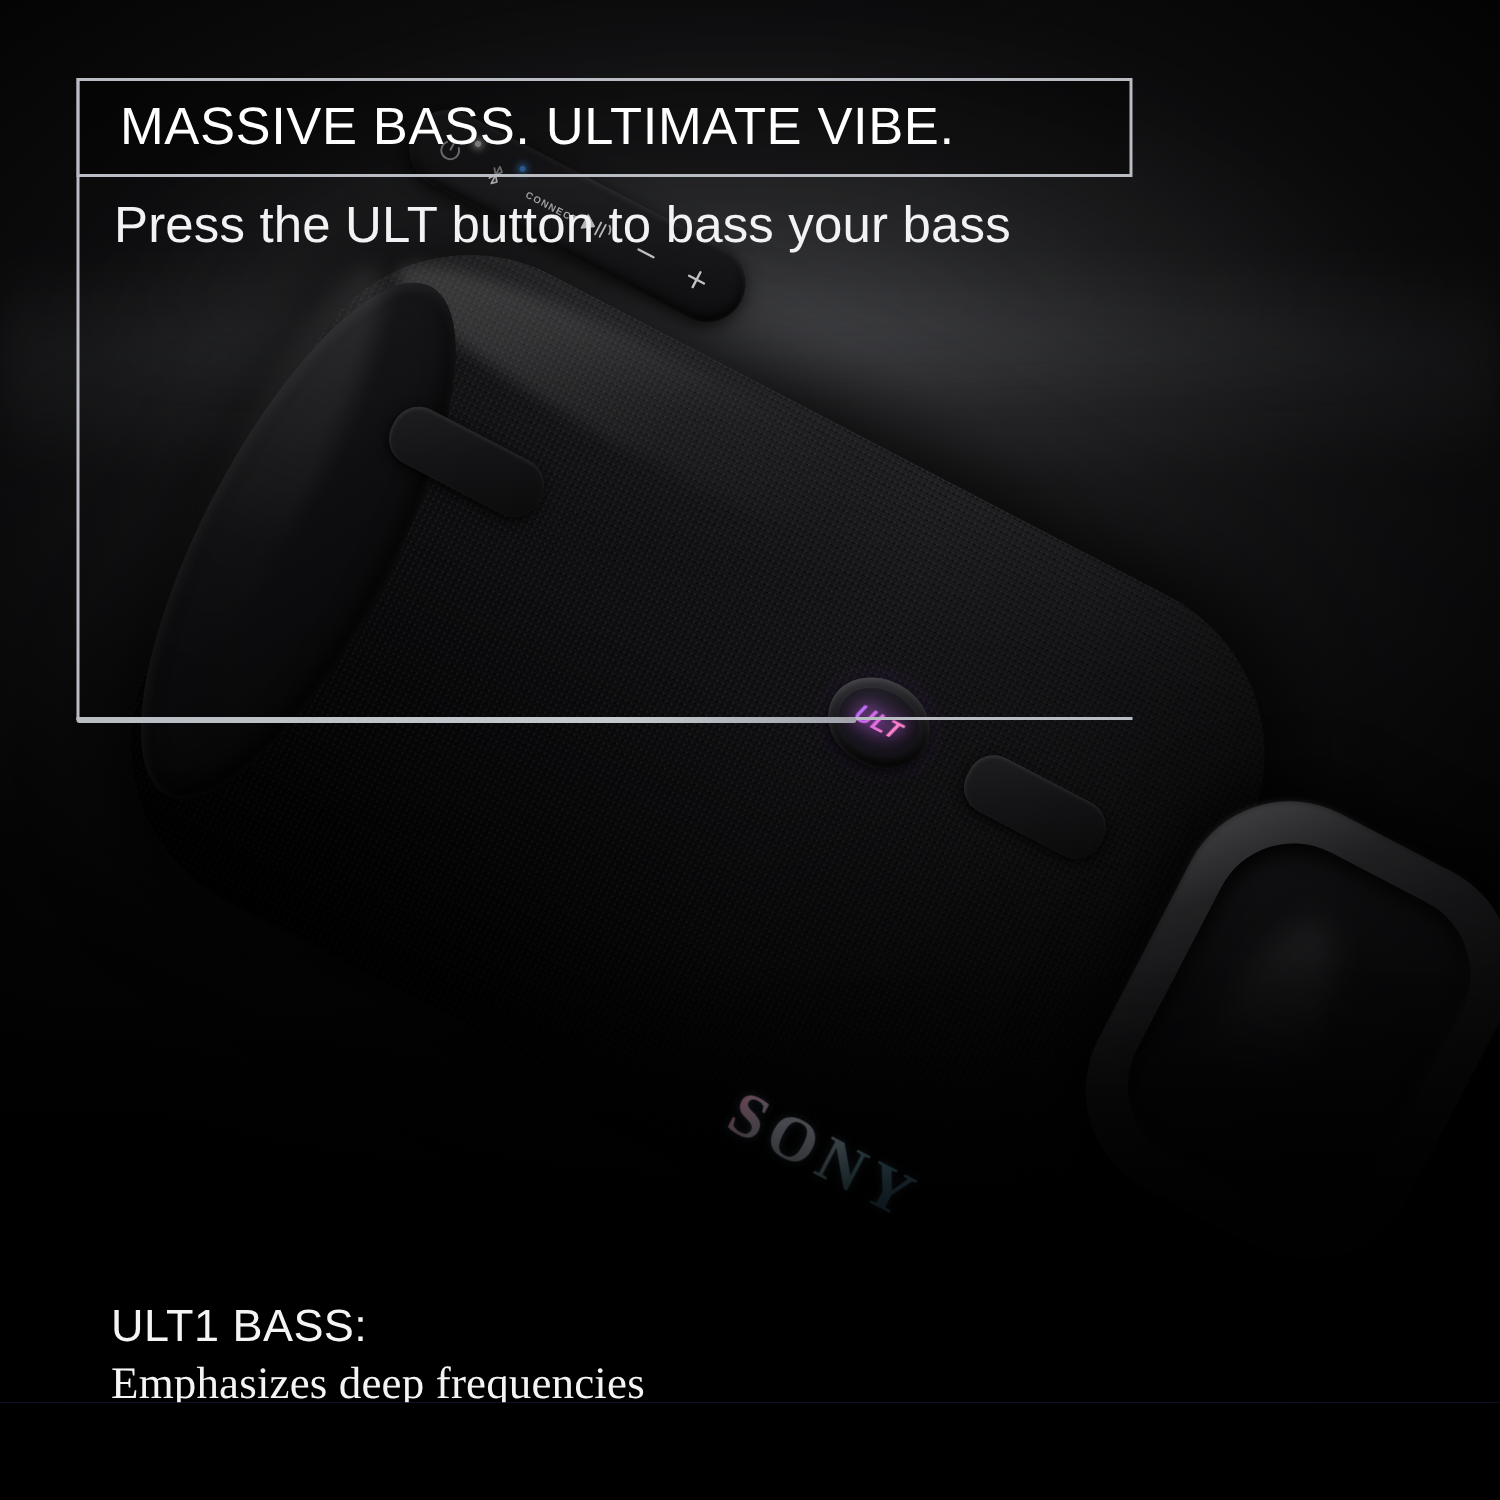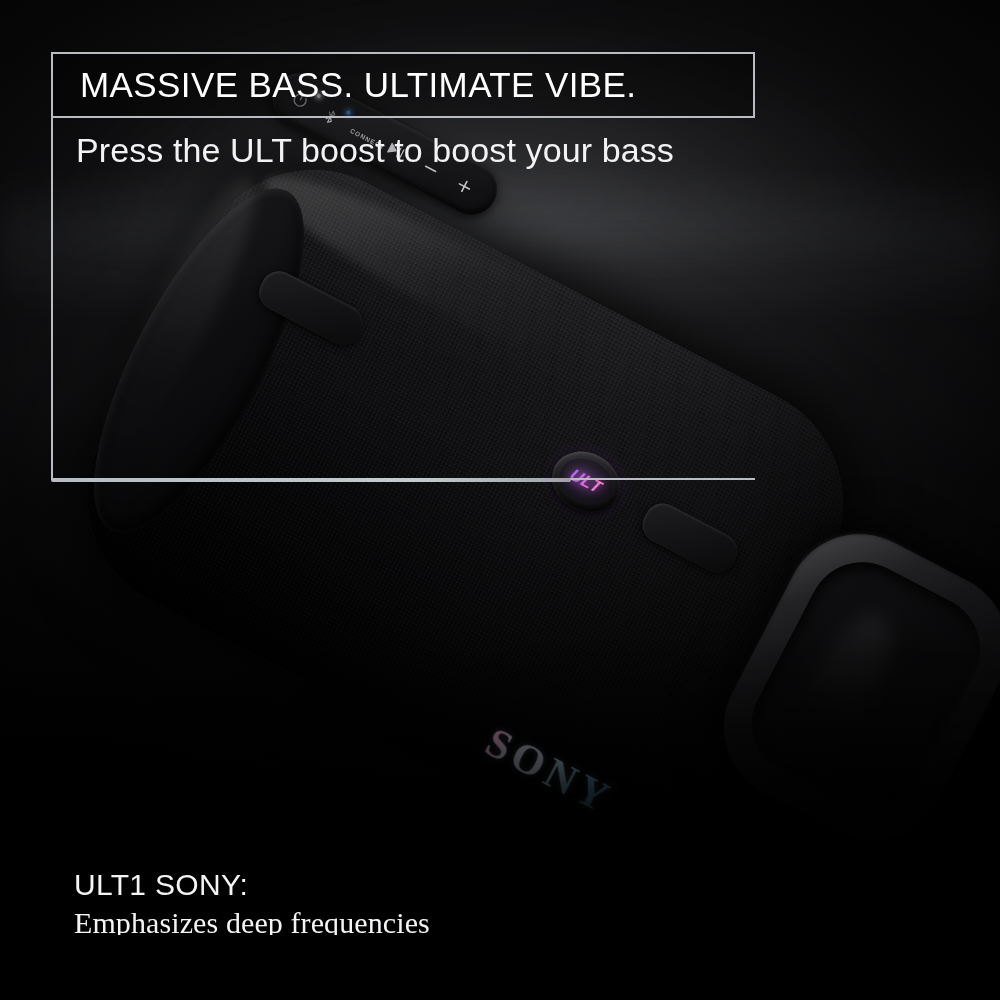--- a/index.html
+++ b/index.html
@@ -386,20 +386,20 @@
   <div class="bg-vignette"></div>
   <div class="bg-bottomfade"></div>
 
   <div id="callout-frame"></div>
   <div id="leader-line"></div>
 
   <div id="headline-box">
     <div id="headline">MASSIVE BASS. ULTIMATE VIBE.</div>
   </div>
 
-  <div id="subheadline">Press the ULT boost to boost your bass</div>
+  <div id="subheadline">Press the ULT button to bass your bass</div>
 
   <div id="caption">
-    <div id="caption-title">ULT1 SONY:</div>
+    <div id="caption-title">ULT1 BASS:</div>
     <div id="caption-sub">Emphasizes deep frequencies</div>
   </div>
 
 </div>
 
 </body></html>

